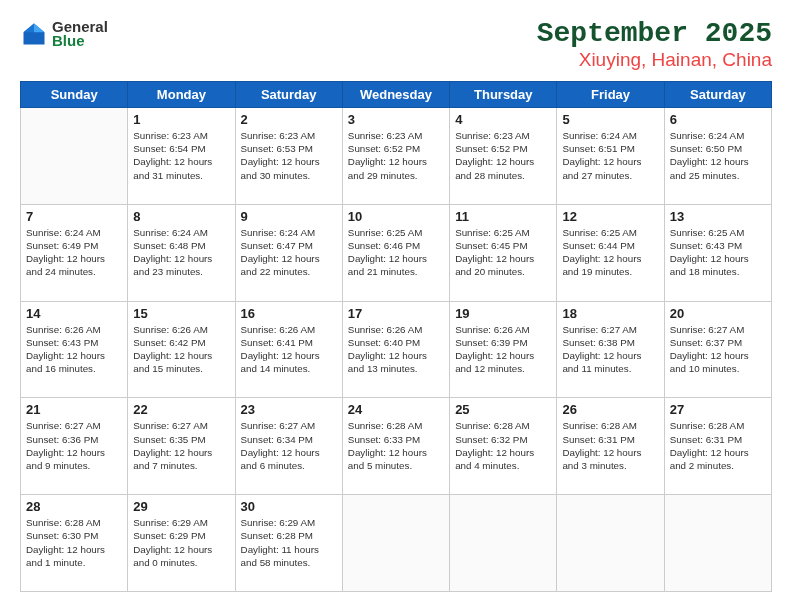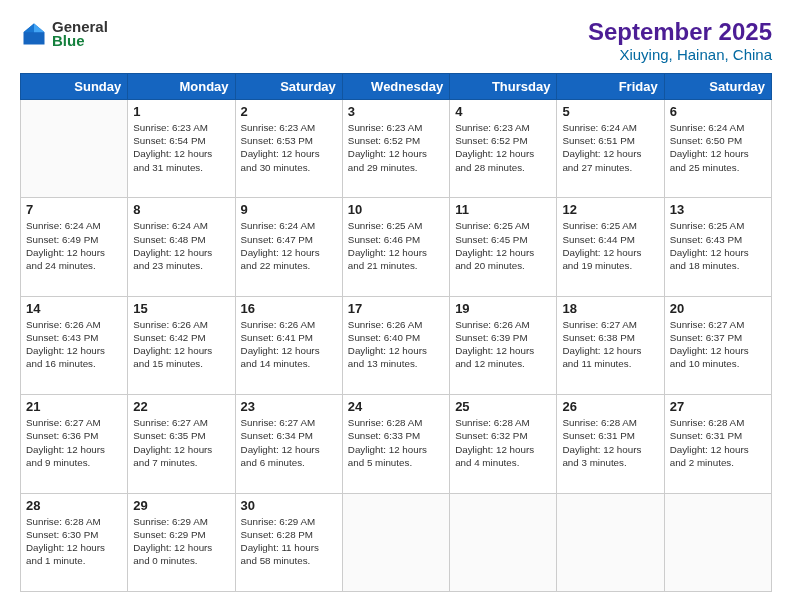--- a/index.html
+++ b/index.html
@@ -29,39 +29,40 @@
       gap: 4px;
     }
     .logo-icon {
       width: 28px;
       height: 28px;
     }
     .title-block {
       text-align: right;
     }
     .title-month {
-      font-size: 24px;
+      font-size: 28px;
       font-weight: bold;
-      color: #4c1d95;
+      color: #14532d;
+      font-family: Liberation Mono, monospace;
     }
     .title-location {
-      font-size: 15px;
-      color: #0369a1;
+      font-size: 19px;
+      color: #ef4444;
     }
     .calendar {
       flex: 1;
       border: 1px solid #ccc;
       border-collapse: collapse;
       width: 100%;
       table-layout: fixed;
     }
     .calendar th {
       background: #1565C0;
       color: #fff;
-      text-align: right;
+      text-align: center;
       padding: 5px 6px;
       font-size: 13px;
       font-weight: bold;
       border: 1px solid #1155a0;
     }
     .calendar td {
       border: 1px solid #ccc;
       vertical-align: top;
       padding: 4px 5px;
       font-size: 10.5px;

